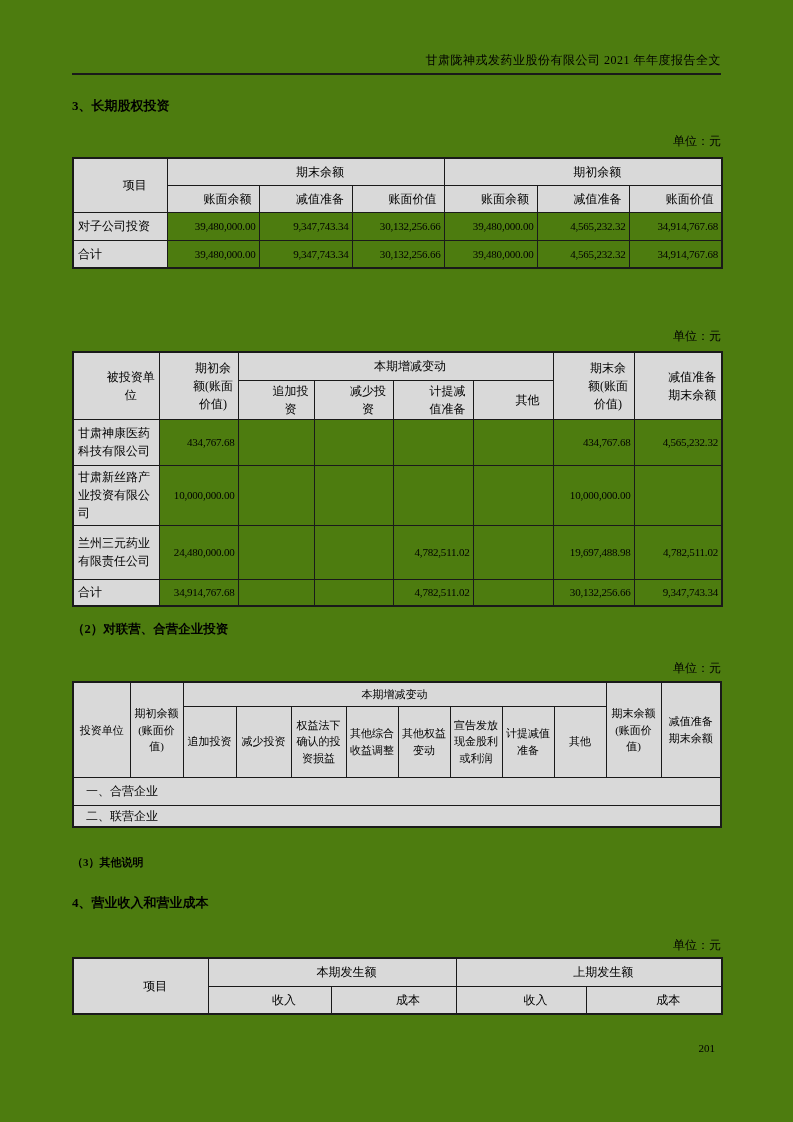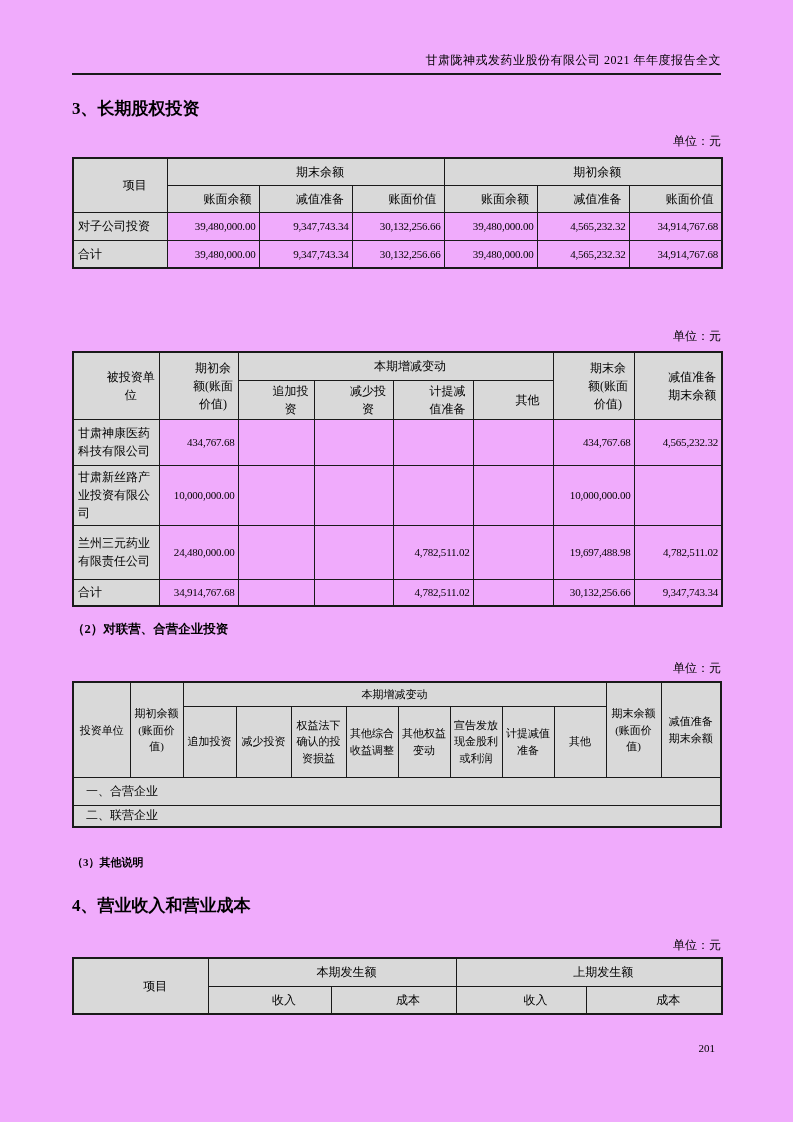--- a/index.html
+++ b/index.html
@@ -1,25 +1,25 @@
 <!DOCTYPE html>
 <html><head>
 <meta charset="utf-8">
 <style>
   html,body{margin:0;padding:0;background:#9a9a9a;}
   .page{
-    width:793px;height:1122px;background:#f0abfc;position:relative;
+    width:793px;height:1122px;background:#4d7c0f;position:relative;
     font-family:"Liberation Serif","DejaVu Serif",serif;color:#000;
     margin:0 auto;overflow:hidden;
   }
   .abs{position:absolute;}
   .cw{left:72px;width:649px;}
   .hdr{top:52px;text-align:right;font-size:12px;letter-spacing:0.5px;}
   .rule{top:73px;height:2px;background:#1a1a1a;}
-  .sec{font-weight:bold;font-size:17px;}
+  .sec{font-weight:bold;font-size:13px;}
   .unit{text-align:right;font-size:12px;}
   .pgnum{top:1042px;right:78px;font-size:11px;}
   table{
     position:absolute;left:72px;width:649px;
     border-collapse:collapse;table-layout:fixed;
     font-size:12px;border:2px solid #1a1a1a;
   }
   td{
     border:1px solid #1a1a1a;padding:1px 3px;vertical-align:middle;
     line-height:1.5;overflow:hidden;word-break:break-all;
@@ -189,21 +189,21 @@
       <td class="g c">权益法下确认的投资损益</td>
       <td class="g c">其他综合收益调整</td>
       <td class="g c">其他权益变动</td>
       <td class="g c">宣告发放现金股利或利润</td>
       <td class="g c">计提减值准备</td>
       <td class="g c">其他</td>
     </tr>
     <tr style="height:28px;">
       <td class="g rowband" colspan="12">一、合营企业</td>
     </tr>
-    <tr style="height:17px;font-family:Liberation Mono, monospace;">
+    <tr style="height:17px;">
       <td class="g rowband" colspan="12">二、联营企业</td>
     </tr>
   </tbody>
     </table>
 
   <div class="abs cw sec" style="top:855px;font-size:11px;">（3）其他说明</div>
   <div class="abs cw sec" style="top:894px;">4、营业收入和营业成本</div>
   <div class="abs cw unit" style="top:937px;">单位：元</div>
 
   <table class="t4" style="top:957px;">

